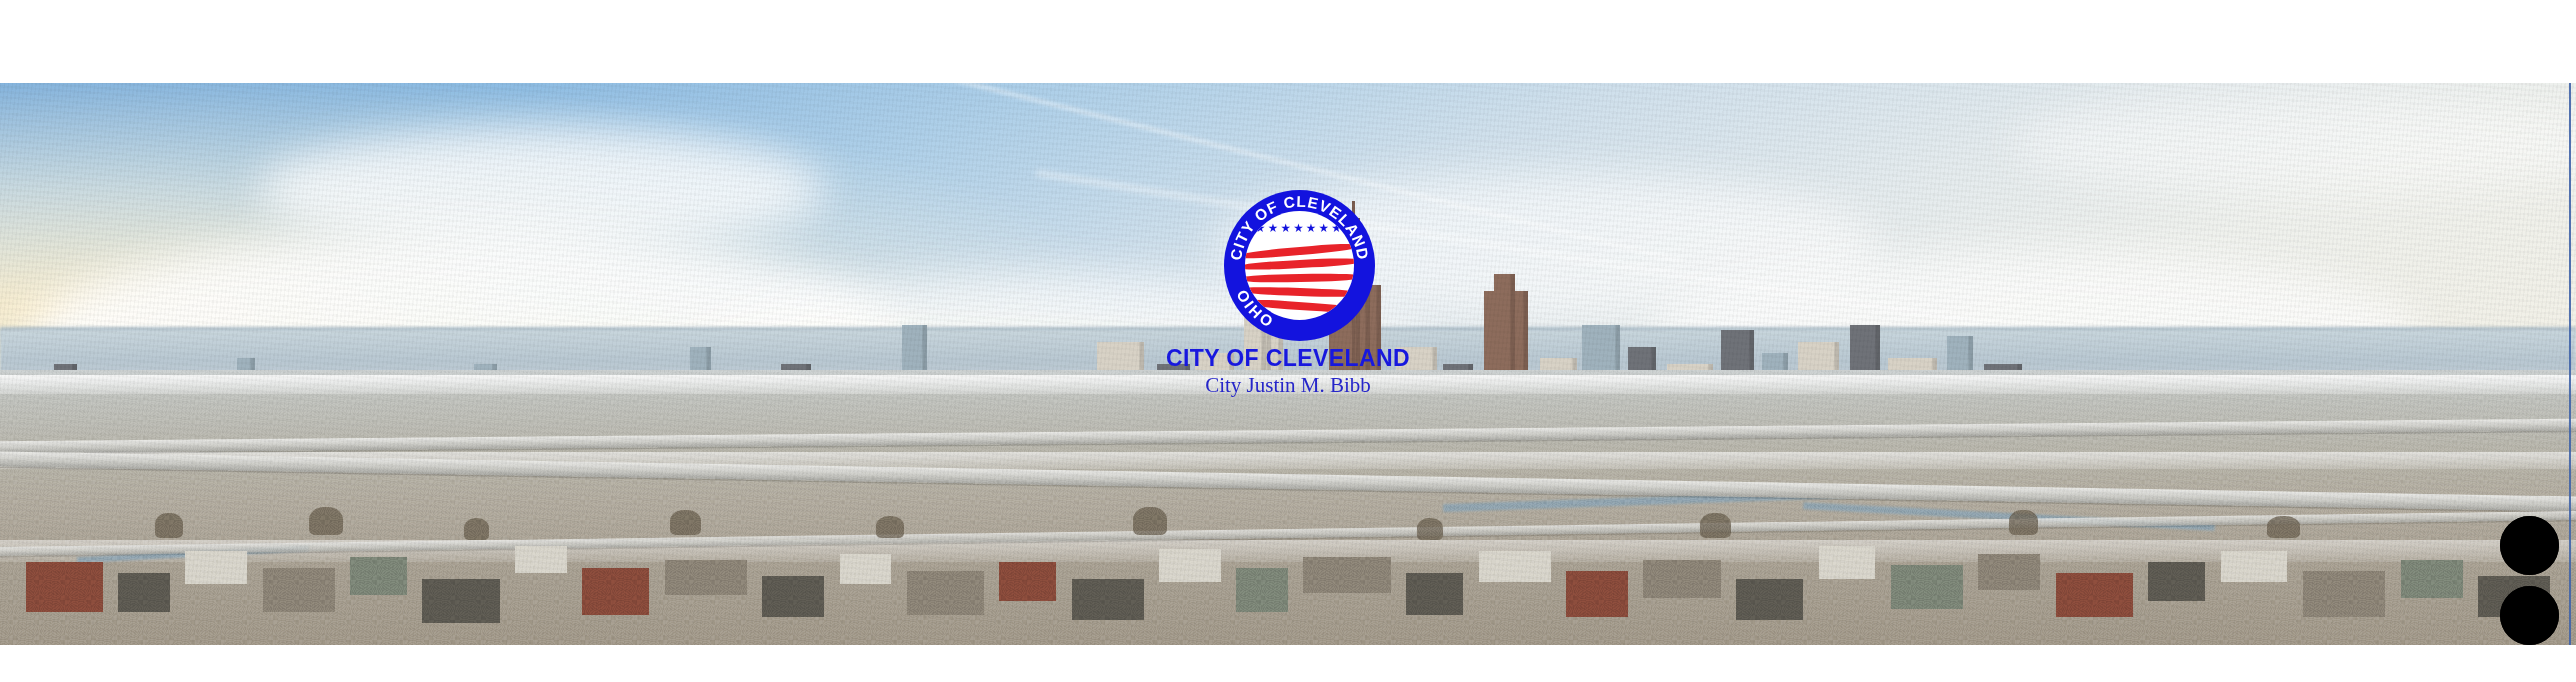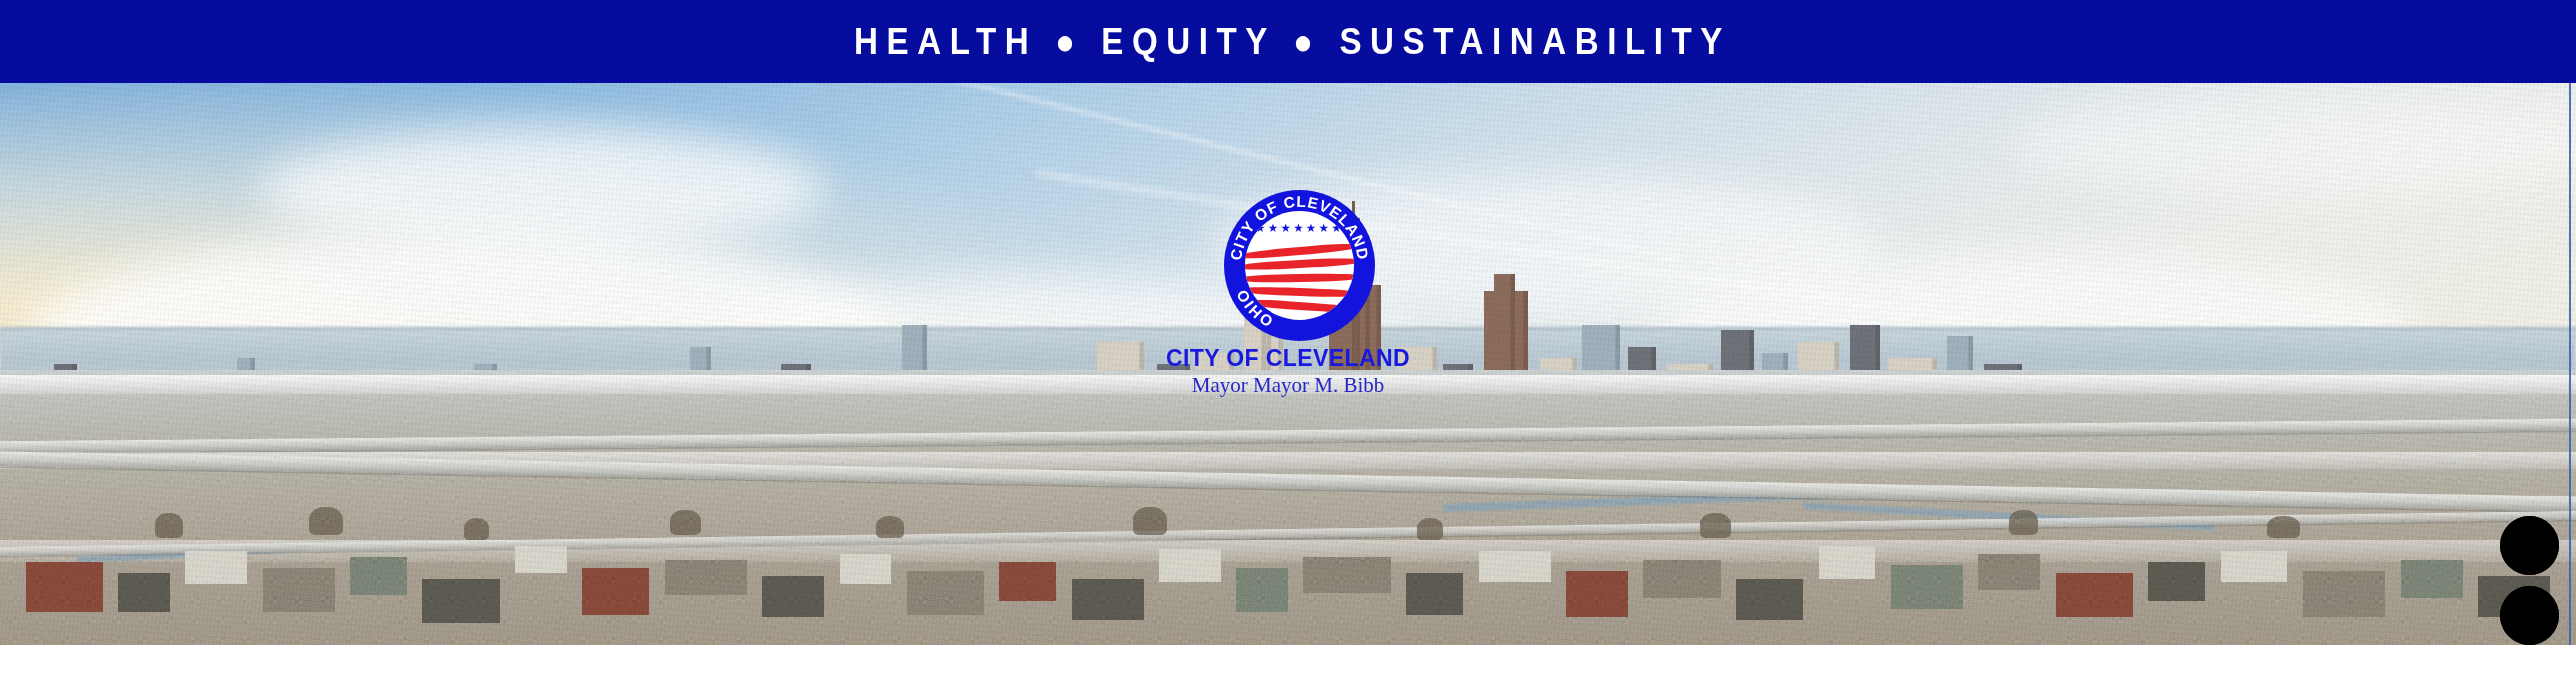--- a/index.html
+++ b/index.html
@@ -193,23 +193,20 @@
   }
   .soc svg{position:absolute;left:0;top:0;width:59px;height:59px;}
 
   .hero-clip{position:absolute;inset:0;overflow:hidden;}
 </style>
 </head>
 <body>
 
 <div class="page">
 
-  <div class="banner">
-    <div class="banner-text">HEALTH  ●  EQUITY  ●  SUSTAINABILITY</div>
-  </div>
 
   <div class="hero">
     <div class="hero-clip">
       <div class="hero-photo">
 
         <div class="sky"></div>
         <div class="cloud c2"></div>
         <div class="cloud c4"></div>
         <div class="cloud c7"></div>
         <div class="contrail"></div>
@@ -378,21 +375,21 @@
             <div class="stripe" style="top:40%;transform:rotate(-1deg);"></div>
             <div class="stripe" style="top:58%;transform:rotate(2deg);"></div>
             <div class="stripe" style="top:76%;transform:rotate(4deg);"></div>
           </div>
         </div>
       </div>
     </div>
 
     <div class="seal-caption">
       <div class="city-of">CITY OF CLEVELAND</div>
-      <div class="mayor">Mayor Mayor M. Bibb</div>
+      <div class="mayor">City Justin M. Bibb</div>
     </div>
 
 
     <div class="social">
 
       <a class="soc">
         <svg viewBox="0 0 76 76" xmlns="http://www.w3.org/2000/svg">
           <defs>
             <mask id="ytm">
               <rect x="0" y="0" width="76" height="76" fill="#fff"></rect>

